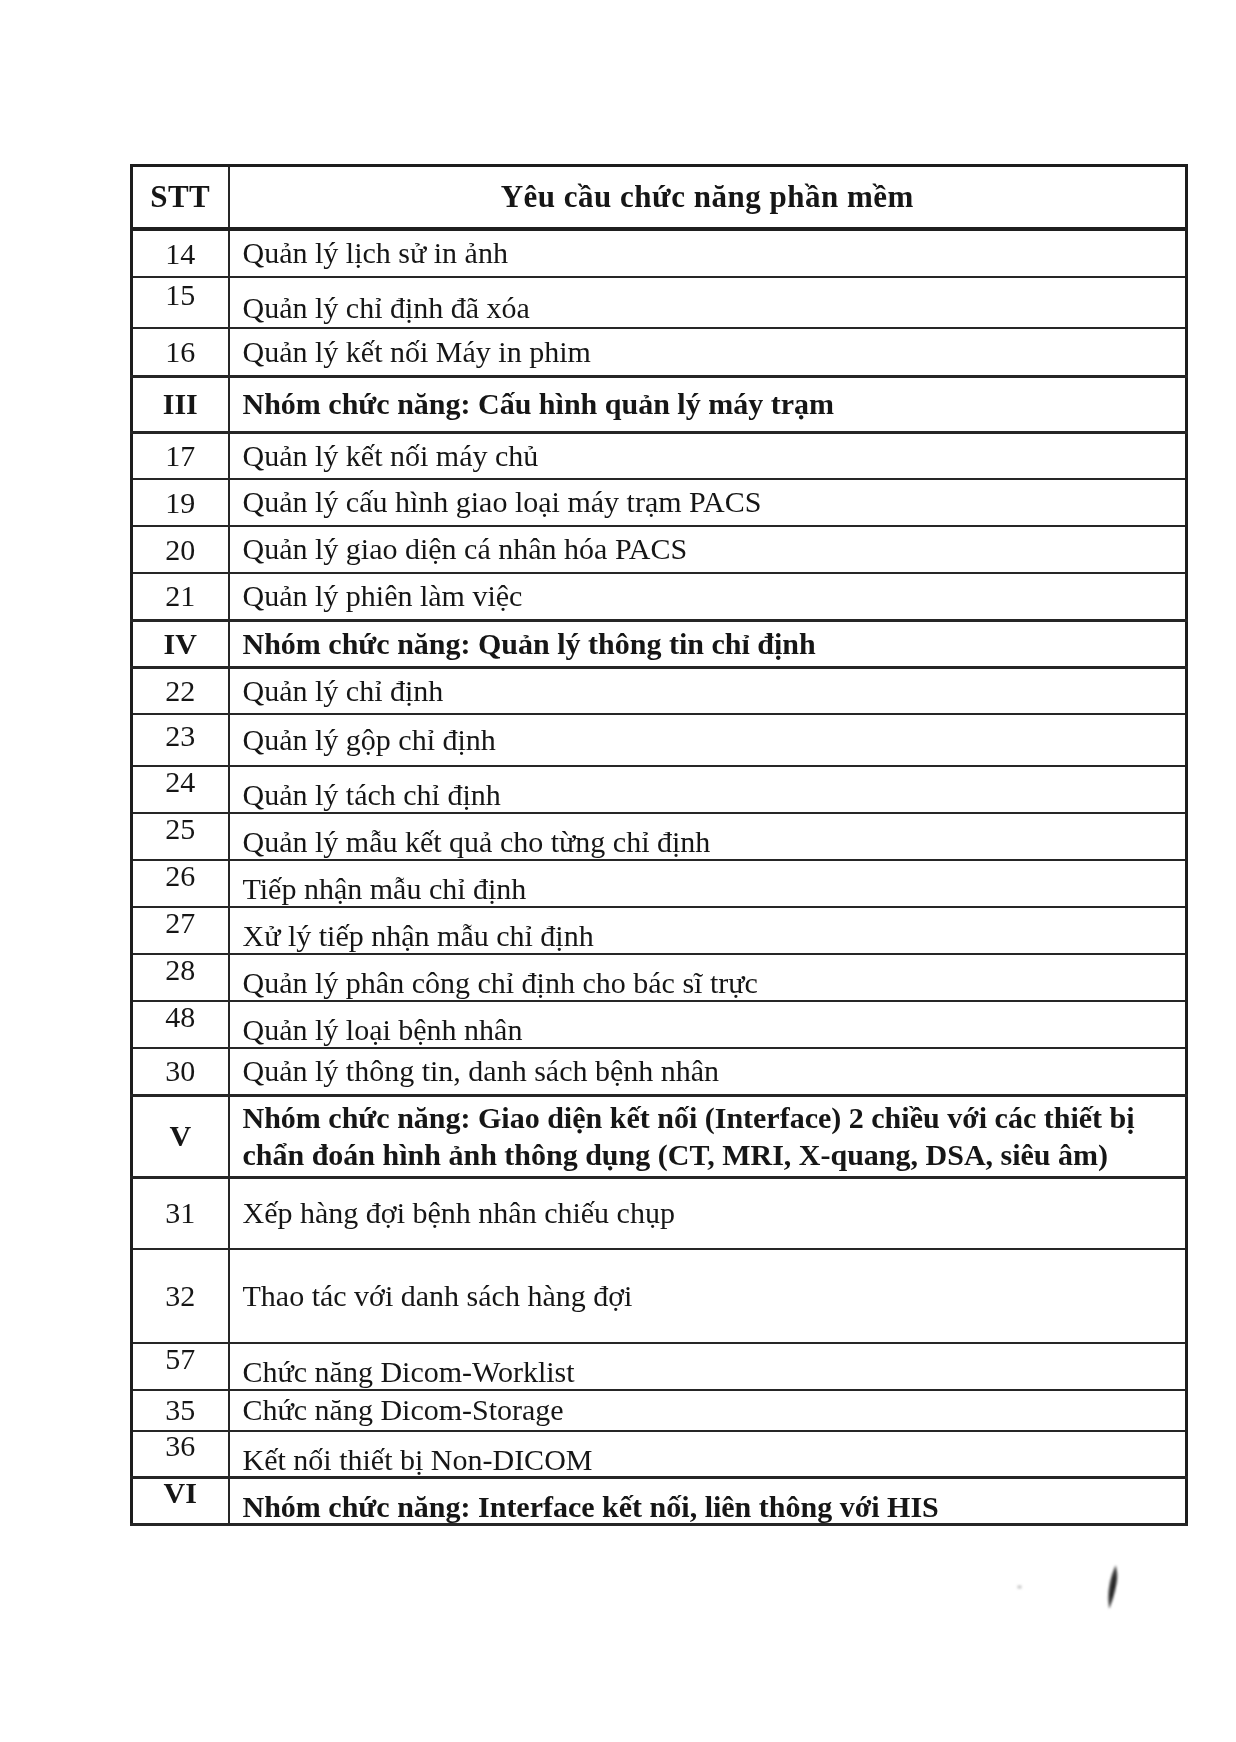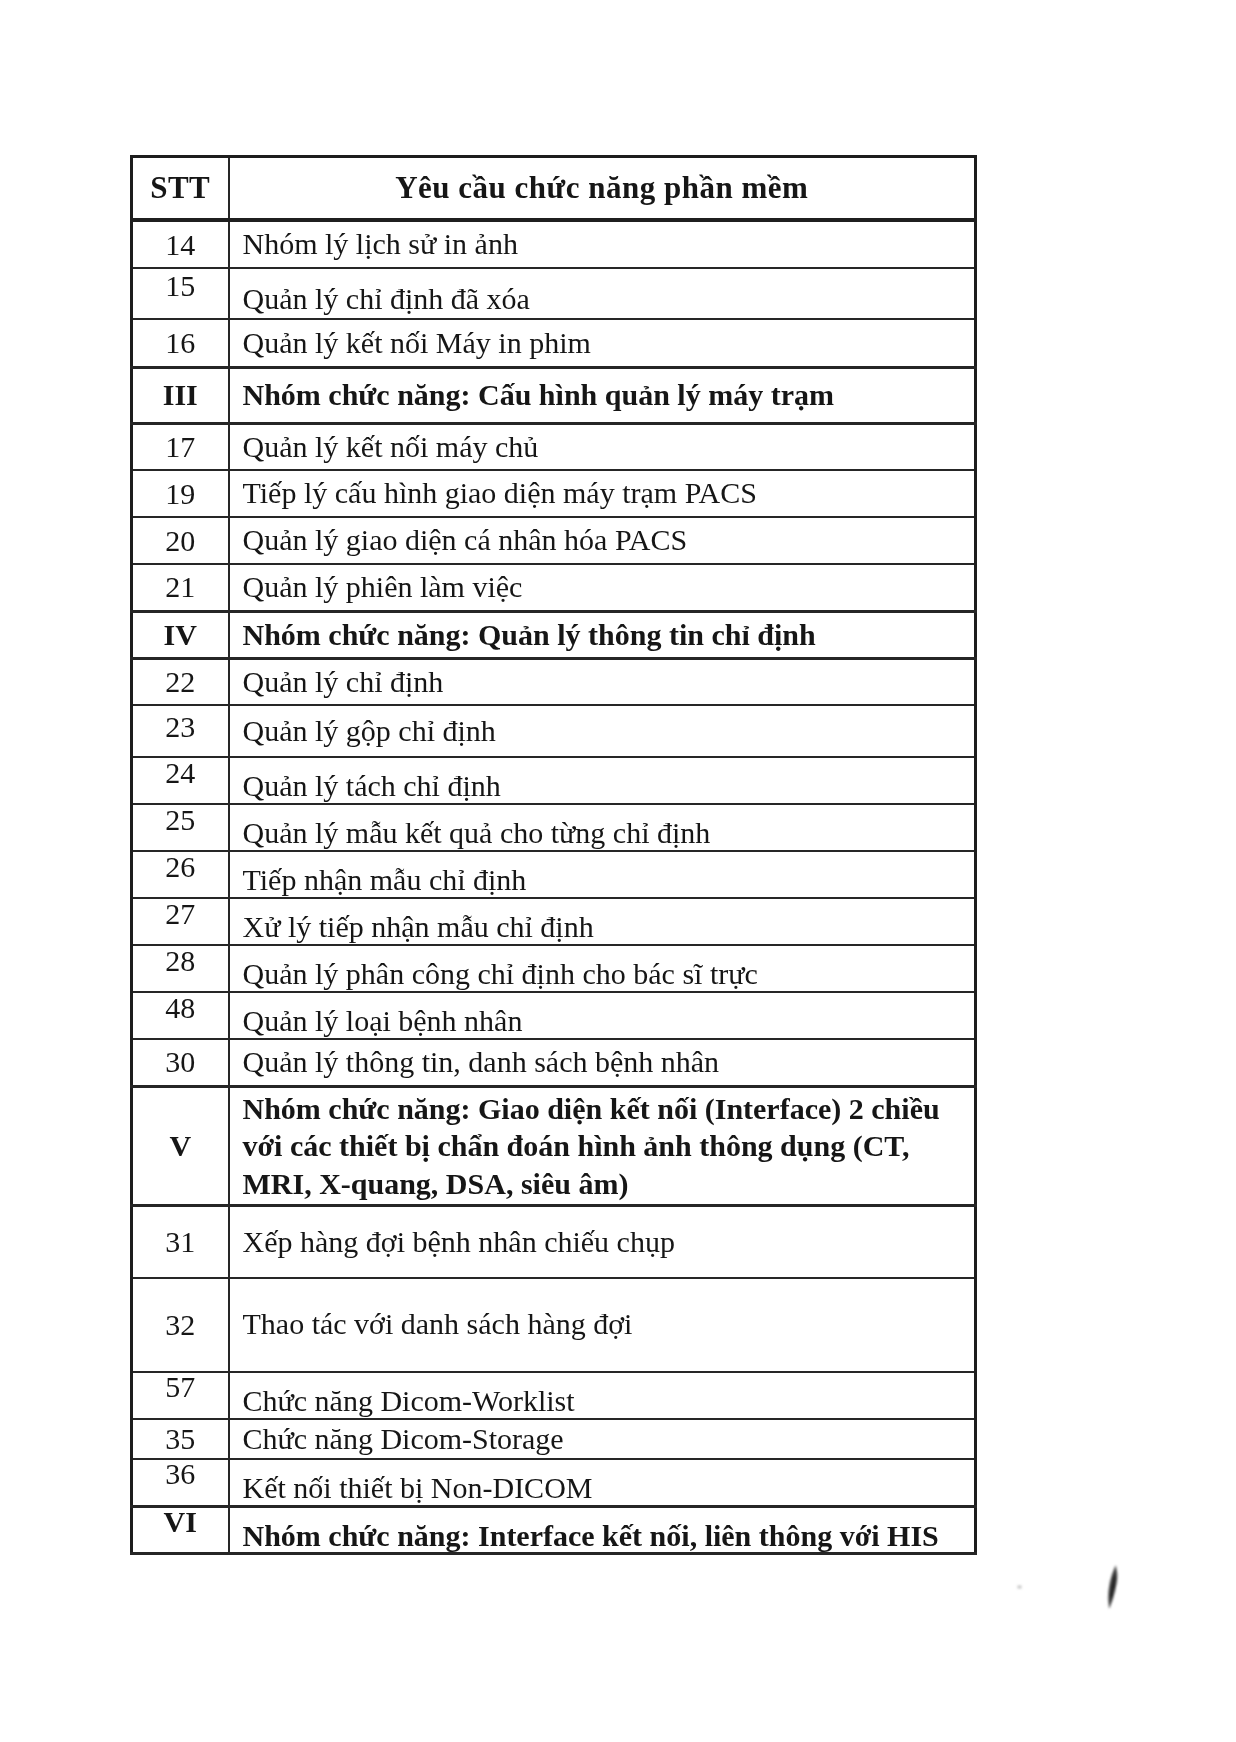--- a/index.html
+++ b/index.html
@@ -8,22 +8,22 @@
     width:1236px;
     height:1742px;
     background:#ffffff;
     overflow:hidden;
     font-family:"Liberation Serif","DejaVu Serif",serif;
     color:#161616;
   }
   table.req{
     position:absolute;
     left:130px;
-    top:155px;
-    width:847px;
+    top:164px;
+    width:1058px;
     border-collapse:collapse;
     table-layout:fixed;
     border:3px solid #1d1d1d;
   }
   col.c-stt{width:97px;}
   th,td{
     border:2px solid #262626;
     vertical-align:middle;
     overflow:hidden;
   }
@@ -122,41 +122,41 @@
           <span>STT</span>
         </th>
         <th>
           <span>Yêu cầu chức năng phần mềm</span>
         </th>
       </tr>
     </thead>
     <tbody id="table-body">
         <tr class="row item">
           <td class="stt"><span>14</span></td>
-          <td class="desc"><span>Nhóm lý lịch sử in ảnh</span></td>
+          <td class="desc"><span>Quản lý lịch sử in ảnh</span></td>
         </tr>
         <tr class="row item">
           <td class="stt"><span>15</span></td>
           <td class="desc"><span>Quản lý chỉ định đã xóa</span></td>
         </tr>
         <tr class="row item">
           <td class="stt"><span>16</span></td>
           <td class="desc"><span>Quản lý kết nối Máy in phim</span></td>
         </tr>
         <tr class="row group">
           <td class="stt"><span>III</span></td>
           <td class="desc"><span>Nhóm chức năng: Cấu hình quản lý máy trạm</span></td>
         </tr>
         <tr class="row item">
           <td class="stt"><span>17</span></td>
           <td class="desc"><span>Quản lý kết nối máy chủ</span></td>
         </tr>
         <tr class="row item">
           <td class="stt"><span>19</span></td>
-          <td class="desc"><span>Tiếp lý cấu hình giao diện máy trạm PACS</span></td>
+          <td class="desc"><span>Quản lý cấu hình giao loại máy trạm PACS</span></td>
         </tr>
         <tr class="row item">
           <td class="stt"><span>20</span></td>
           <td class="desc"><span>Quản lý giao diện cá nhân hóa PACS</span></td>
         </tr>
         <tr class="row item">
           <td class="stt"><span>21</span></td>
           <td class="desc"><span>Quản lý phiên làm việc</span></td>
         </tr>
         <tr class="row group">

